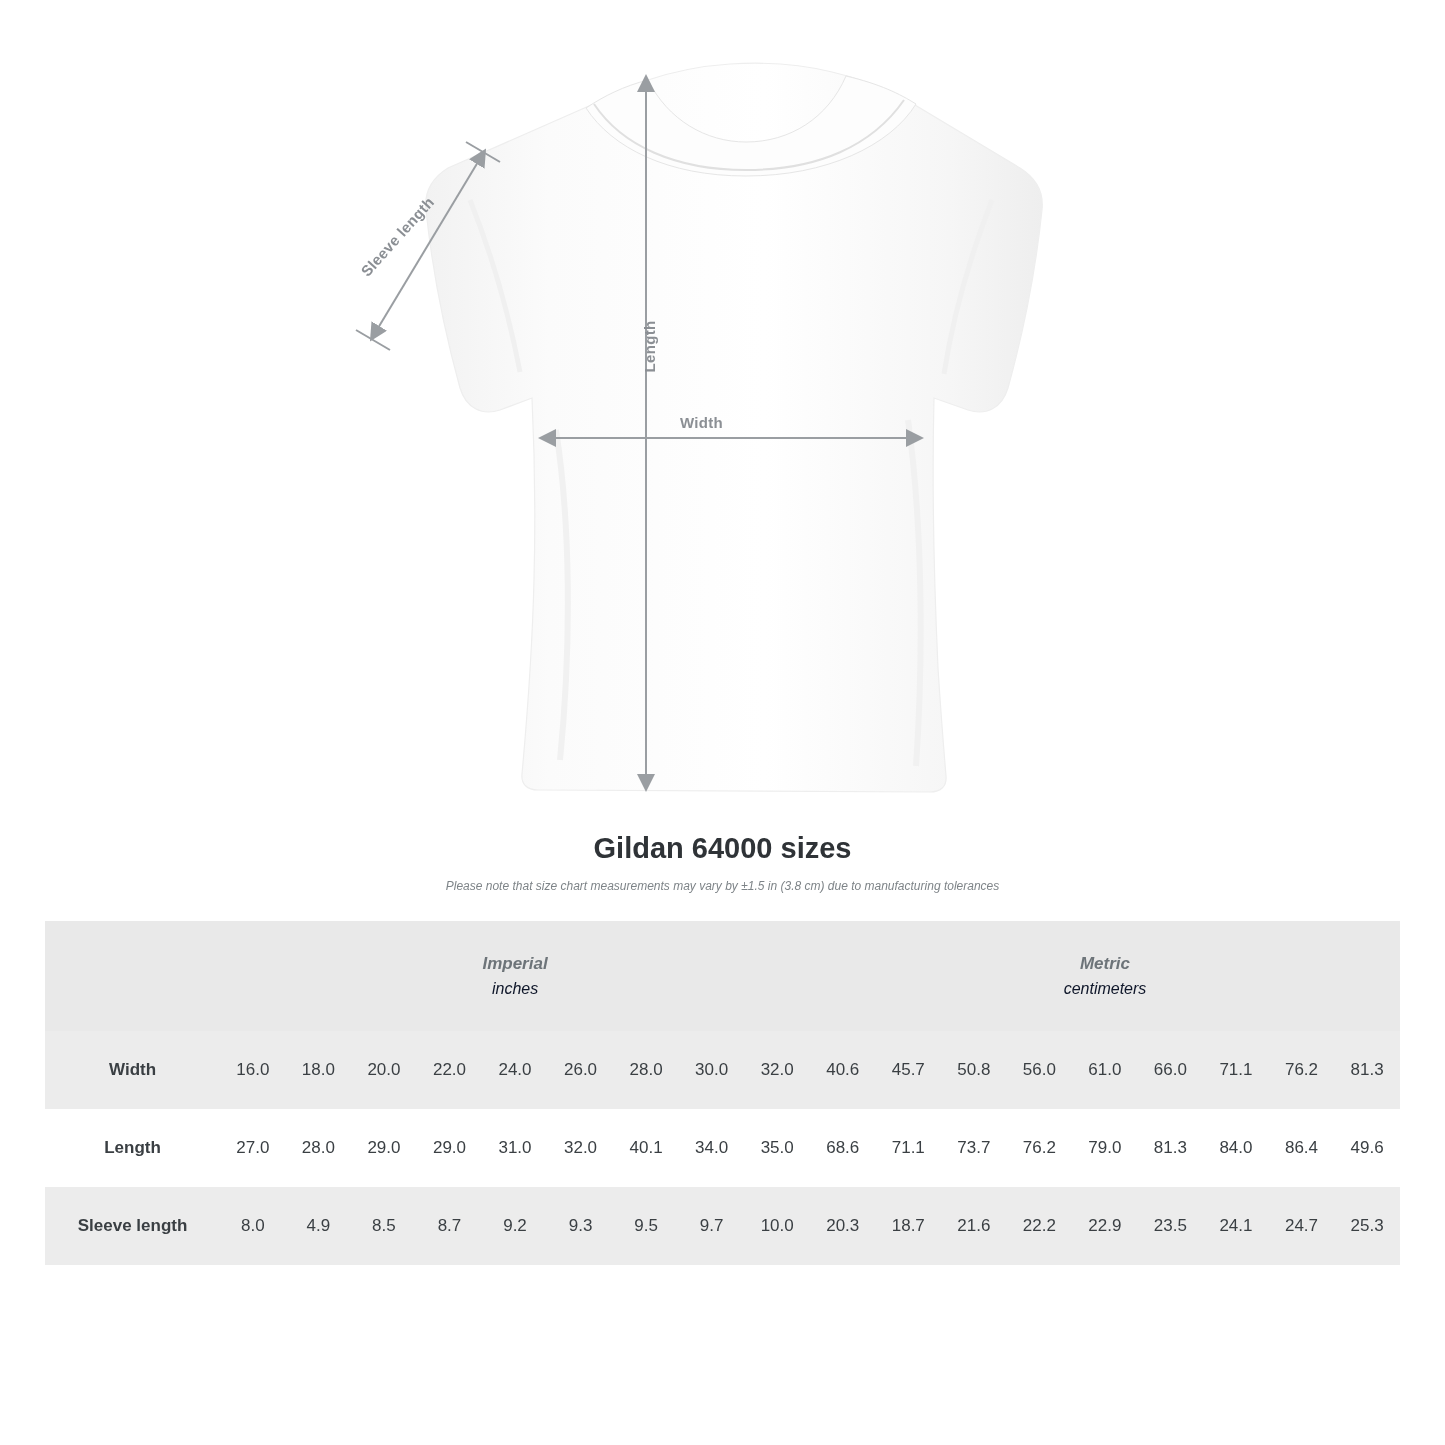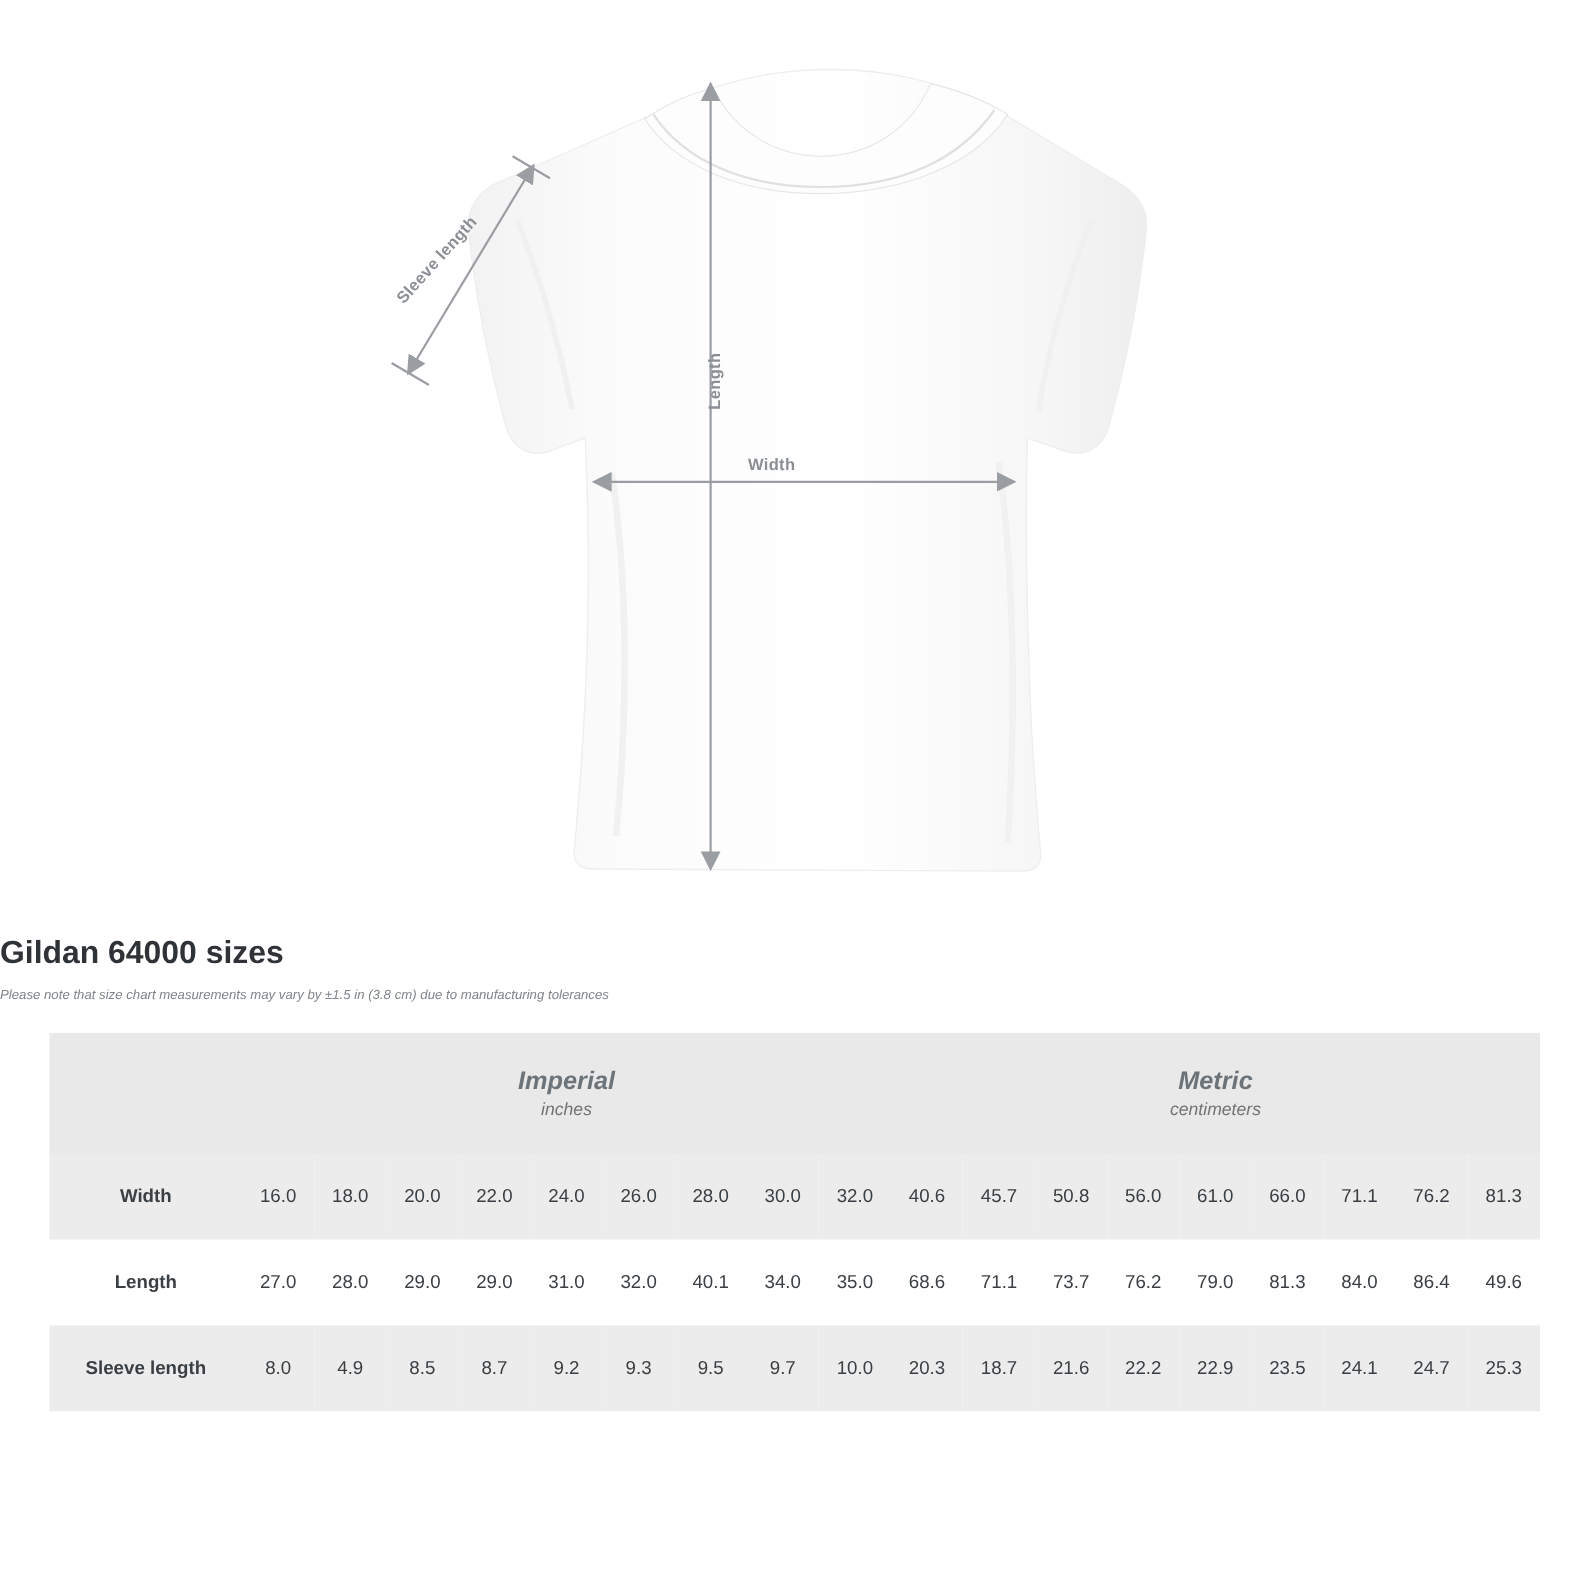--- a/index.html
+++ b/index.html
@@ -52,21 +52,22 @@
     transform: rotate(-90deg);
     transform-origin: center center;
   }
   .label-width {
     left: 680px;
     top: 414px;
   }
 
   
   .title-block {
-    margin-top: 30px;
+    text-align: center;
+    margin-top: 12px;
   }
   .chart-title {
     font-size: 29px;
     font-weight: bold;
     color: #2f3337;
     margin: 0;
   }
   .chart-note {
     font-size: 12px;
     font-style: italic;
@@ -89,30 +90,30 @@
     font-size: 17px;
     color: #3a3f43;
     padding: 0;
     border: none;
   }
   .unit-header td {
     height: 110px;
     background: #e9e9e9;
   }
   .unit-name {
-    font-size: 23px;
+    font-size: 17px;
     font-weight: bold;
     font-style: italic;
     color: #6d7479;
     line-height: 1.15;
   }
   .unit-sub {
     font-size: 16px;
     font-style: italic;
-    color: #737373;
+    color: #0f172a;
     margin-top: 6px;
   }
 
   tr.row-size td {
     height: 78px;
     background: #ffffff;
     font-weight: bold;
     font-size: 18px;
     color: #3a3f43;
   }

